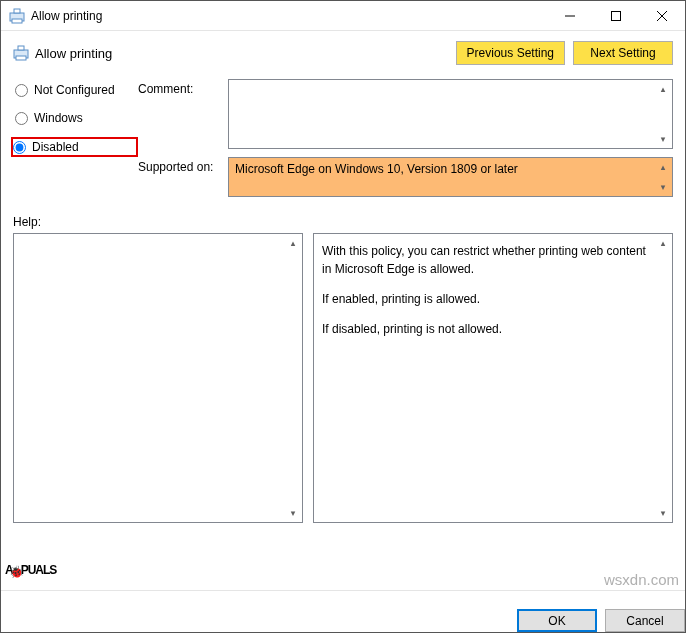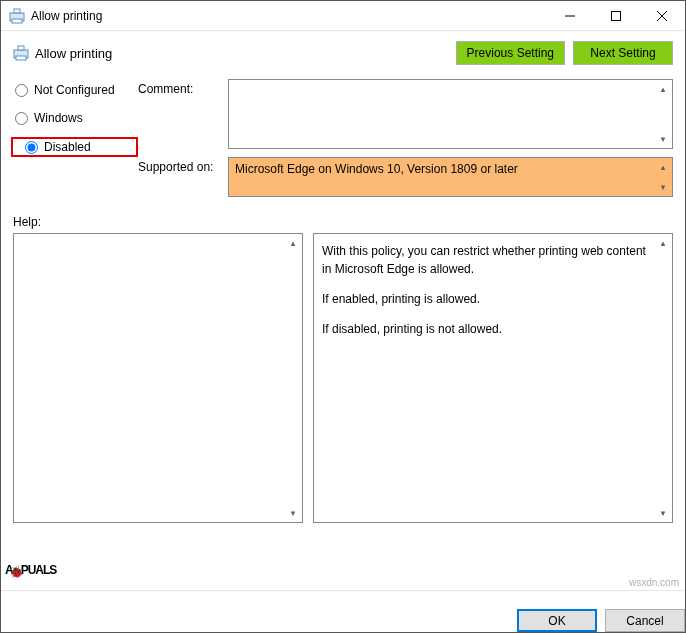--- a/index.html
+++ b/index.html
@@ -10,30 +10,30 @@
     .titlebar .title-icon { width: 16px; height: 16px; margin-right: 6px; display: inline-flex; align-items: center; justify-content: center; }
     .titlebar .title-text { flex: 1; }
     .win-controls { display: flex; height: 100%; }
     .win-btn { width: 46px; height: 100%; display: flex; align-items: center; justify-content: center; }
     .win-btn svg { stroke: #000; stroke-width: 1; fill: none; }
 
     
     .header { display: flex; align-items: center; padding: 10px 12px 6px 12px; }
     .header .h-icon { width: 16px; height: 16px; margin-right: 6px; display: inline-flex; align-items: center; justify-content: center; }
     .header .h-title { flex: 1; font-size: 13px; }
-    .nav-btn { height: 24px; min-width: 100px; background: #84cc16; border: 1px solid #adadad; margin-left: 8px; display: inline-flex; align-items: center; justify-content: center; cursor: default; padding: 0 10px; }
+    .nav-btn { height: 24px; min-width: 100px; background: #fde047; border: 1px solid #adadad; margin-left: 8px; display: inline-flex; align-items: center; justify-content: center; cursor: default; padding: 0 10px; }
 
     
     .middle { display: flex; padding: 8px 12px 0 12px; }
     .left-col { width: 125px; padding-top: 2px; }
     .right-col { flex: 1; }
 
     .radio-row { display: flex; align-items: center; margin-bottom: 10px; padding: 2px 2px; }
     .radio-row input[type=radio] { margin-right: 6px; }
-    .highlight { border: 2px solid #e30000; padding: 1px 2px 1px 12px; margin-left:-2px; }
+    .highlight { border: 2px solid #e30000; padding: 1px 2px 1px 0px; margin-left:-2px; }
 
     .field-row { display: flex; margin-bottom: 8px; }
     .field-label { width: 90px; padding-top: 3px; }
     .field-content { flex: 1; }
 
     .textarea-look { border: 1px solid #828790; background: #fff; width: 100%; position: relative; }
     .textarea-look.comment { height: 70px; }
     .textarea-look.supported { height: 40px; background: #fdba74; }
     .textarea-look .inner { padding: 4px 20px 4px 6px; }
     .textarea-look .scroll-up, .textarea-look .scroll-down { position: absolute; right: 2px; width: 14px; height: 14px; font-size: 9px; color: #606060; display: flex; align-items: center; justify-content: center; }
@@ -54,21 +54,21 @@
     .panel .scroll-down { bottom: 2px; }
 
     
     .bottom { position: absolute; left: 0; right: 0; bottom: 0; height: 42px; border-top: 1px solid #e5e5e5; display: flex; align-items: flex-end; justify-content: flex-end; padding-right: 0; gap: 8px; background: #fff; }
     .btn { height: 23px; min-width: 80px; background: #e1e1e1; border: 1px solid #adadad; display: inline-flex; align-items: center; justify-content: center; padding: 0 10px; cursor: default; }
     .btn.primary { border: 1px solid #0078d7; box-shadow: inset 0 0 0 1px #0078d7; }
 
     
     .watermark-left { position: absolute; left: 4px; bottom: 50px; font-size: 34px; font-weight: 700; letter-spacing: -1px; color: #222; font-family: Arial, sans-serif; pointer-events: none; }
     .watermark-left .bug { color: #86b82d; display: inline-block; transform: translateY(2px); margin: 0 -3px; }
-    .watermark-right { position: absolute; right: 6px; bottom: 44px; font-size: 10px; color: #b0b0b0; pointer-events: none; }
+    .watermark-right { position: absolute; right: 6px; bottom: 44px; font-size: 15px; color: #b0b0b0; pointer-events: none; }
   </style>
 </head>
 <body>
 
 <div class="titlebar">
   <span class="title-icon">
     <svg width="16" height="16" viewBox="0 0 16 16">
         <rect x="1" y="5" width="14" height="8" fill="#d9e8f7" stroke="#5b8fc7"></rect>
         <rect x="5" y="1" width="6" height="4" fill="#fff" stroke="#5b8fc7"></rect>
         <rect x="3" y="11" width="10" height="4" fill="#fff" stroke="#5b8fc7"></rect>

